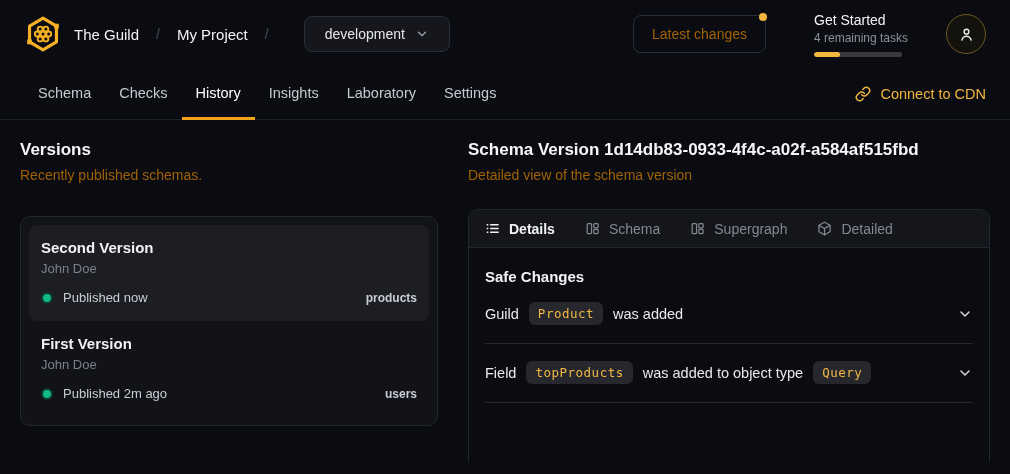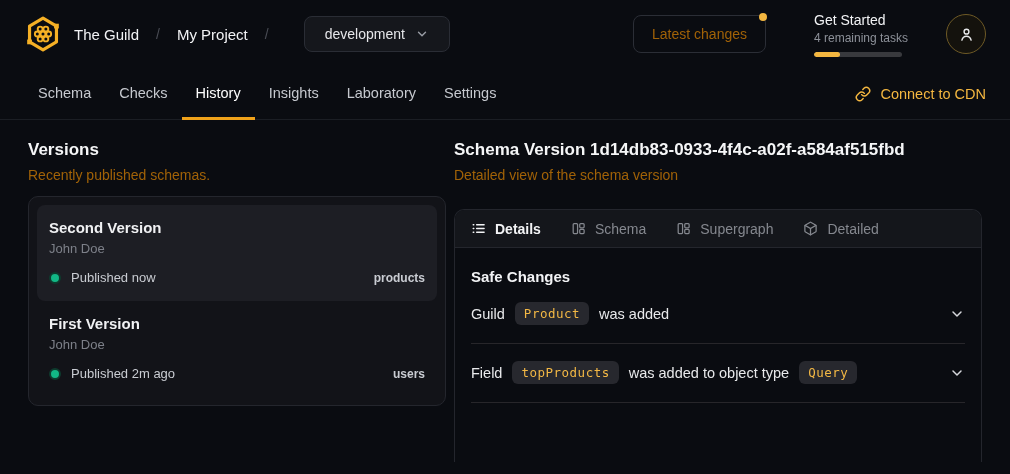--- a/index.html
+++ b/index.html
@@ -36,29 +36,29 @@
   .nav { height:52px; display:flex; align-items:stretch; padding:0 24px;
     border-bottom:1px solid #1b1e24; }
   .nav-tabs { display:flex; }
   .nav-tab { display:flex; align-items:center; padding:0 14px; font-size:14.5px;
     color:#c6c9cf; cursor:pointer; border-bottom:3px solid transparent; margin-bottom:-1px; }
   .nav-tab.active { color:#ffffff; font-weight:500; border-bottom-color:#f0a21a; }
   .cdn-link { margin-left:auto; display:flex; align-items:center; gap:9px;
     color:#f4b740; font-size:14.5px; cursor:pointer; }
 
   
-  .main { display:flex; gap:8px; padding:20px 28px 0; }
+  .main { display:flex; gap:30px; padding:20px 20px 0; }
   .col-left { width:418px; flex:0 0 auto; }
   .col-right { flex:1; min-width:0; }
   .section-h { font-size:17px; font-weight:700; color:#f5f6f7; }
   .col-right .section-h { font-weight:600; }
   .section-sub { font-size:14px; color:#a16207; margin-top:7px; }
 
   
-  .versions-card { margin-top:13px; background:#121318; border:1px solid #24262d;
+  .versions-card { margin-top:33px; background:#121318; border:1px solid #24262d;
     border-radius:10px; padding:8px; }
   .version-item { border-radius:8px; padding:14px 12px 16px; cursor:pointer; }
   .version-item.selected { background:#1d1e24; }
   .v-name { font-size:15px; font-weight:600; color:#f0f1f3; }
   .v-author { font-size:13px; color:#7d8089; margin-top:5px; }
   .v-status { display:flex; align-items:center; margin-top:14px; }
   .v-dot { width:12px; height:12px; border-radius:50%; background:#12b886;
     border:2.5px solid #0e3b2e; margin-right:10px; flex:0 0 auto; }
   .v-pub { font-size:13px; color:#c9ccd2; }
   .v-service { margin-left:auto; font-size:12px; font-weight:700; color:#c9ccd2; }

